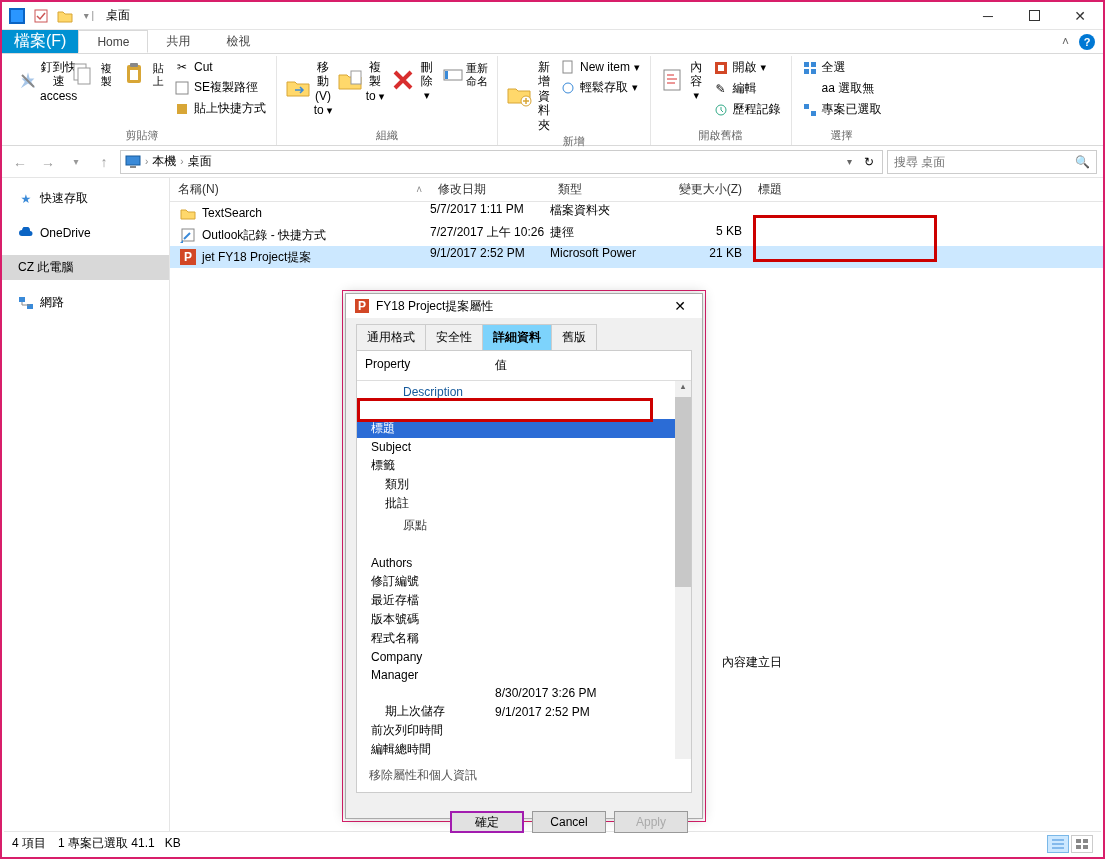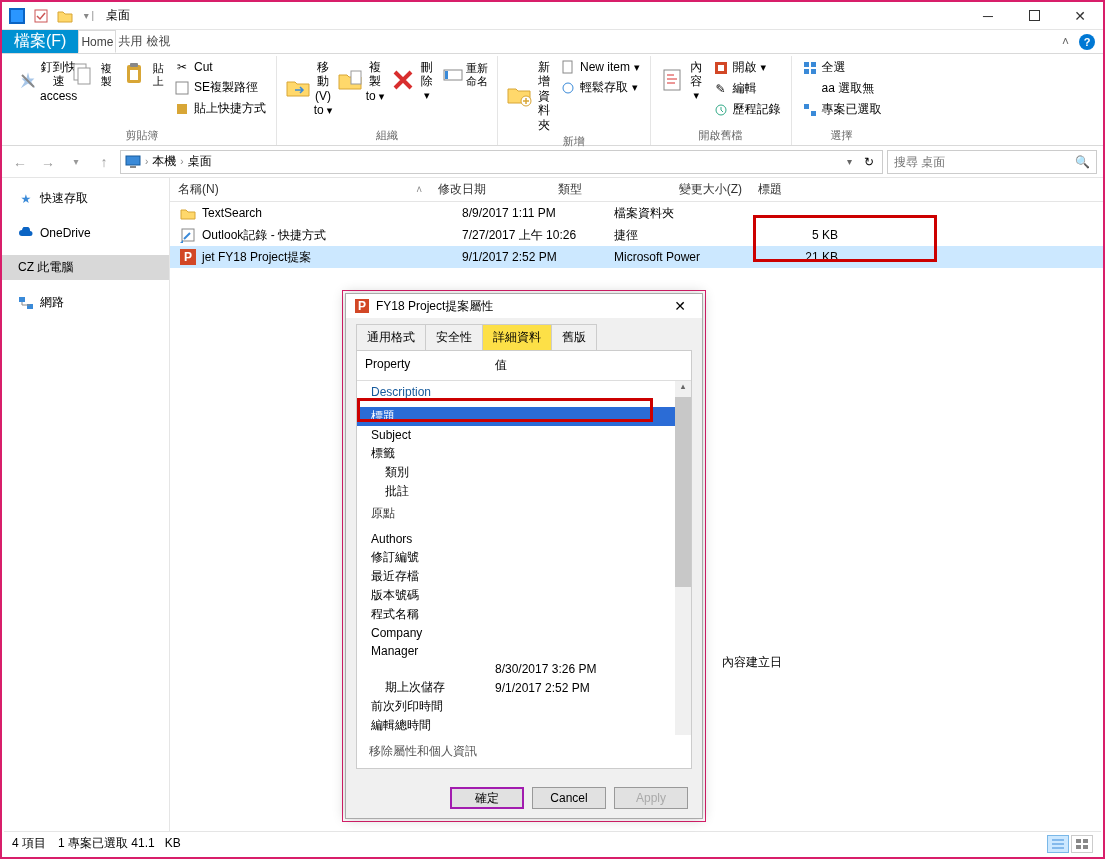--- a/index.html
+++ b/index.html
@@ -9,21 +9,21 @@
 .titlebar { height: 28px; background: #fff; display: flex; align-items: center; border-bottom: 1px solid #e5e5e5; }
 .tb-icons { display: flex; align-items: center; gap: 2px; padding-left: 4px; }
 .tb-icon { width: 22px; height: 22px; display: flex; align-items: center; justify-content: center; }
 .tb-title { padding-left: 6px; font-size: 12px; }
 .tb-ctrls { margin-left: auto; display: flex; }
 .tb-btn { width: 46px; height: 28px; display: flex; align-items: center; justify-content: center; font-size: 14px; color: #333; }
 
 
 .tabrow { height: 24px; display: flex; align-items: stretch; border-bottom: 1px solid #d9d9d9; background: #fff; }
 .filetab { background: #0091d2; color: #fff; padding: 0 12px; display: flex; align-items: center; font-size: 16px; }
-.rtab { padding: 4px 2px; display: flex; align-items: center; color: #444; }
+.rtab { padding: 4px 18px; display: flex; align-items: center; color: #444; }
 .rtab.active { border: 1px solid #d9d9d9; border-bottom: 1px solid #fff; background: #fff; }
 .tabrow-right { margin-left: auto; display: flex; align-items: center; padding-right: 8px; gap: 10px; }
 .help-icon { width: 16px; height: 16px; border-radius: 50%; background: #0078d4; color: #fff; display: flex; align-items: center; justify-content: center; font-size: 11px; font-weight: bold; }
 
 
 .ribbon { height: 92px; display: flex; border-bottom: 1px solid #d9d9d9; padding: 2px 6px 0 6px; background: #fff; }
 .rgroup { display: flex; flex-direction: column; border-right: 1px solid #e5e5e5; padding: 0 8px; }
 .rgroup-body { flex: 1; display: flex; align-items: flex-start; gap: 4px; }
 .rgroup-label { text-align: center; font-size: 11px; color: #666; padding: 2px 0; }
 .rbig { display: flex; flex-direction: row; align-items: center; width: 48px; padding-top: 2px; }
@@ -52,53 +52,53 @@
 
 .content { flex: 1; display: flex; flex-direction: column; position: relative; }
 .colhead { height: 24px; display: flex; align-items: center; border-bottom: 1px solid #e5e5e5; font-size: 12px; color: #333; }
 .colhead div { padding: 0 8px; }
 .c-name { width: 260px; display: flex; align-items: center; gap: 4px; }
 .c-date { width: 120px; }
 .c-type { width: 120px; }
 .c-size { width: 80px; text-align: right; }
 .c-title { width: 180px; }
 .rows { }
-.row { height: 22px; display: flex; align-items: center; font-size: 12px; gap: 32px; }
+.row { height: 22px; display: flex; font-size: 12px; }
 .row.sel { background: #cce8ff; color: #000; }
 .row .c-name { display: flex; align-items: center; gap: 6px; padding-left: 10px; }
 .row-icon { width: 16px; height: 16px; display: flex; align-items: center; justify-content: center; }
 .row .c-size { padding-right: 8px; }
 .callout-title { position: absolute; border: 3px solid #c00; }
 
 
 .statusbar { position: absolute; bottom: 2px; left: 2px; right: 2px; height: 24px; border-top: 1px solid #e5e5e5; display: flex; align-items: center; padding: 0 8px; font-size: 12px; gap: 12px; background: #fff; }
 .sb-right { margin-left: auto; display: flex; gap: 2px; }
 .sb-view { width: 22px; height: 18px; border: 1px solid #ccc; display: flex; align-items: center; justify-content: center; }
 .sb-view.active { background: #cce8ff; border-color: #7ab8e8; }
 
 
 .dialog { position: absolute; left: 343px; top: 291px; width: 358px; height: 526px; background: #f0f0f0; border: 1px solid #aaa; box-shadow: 0 0 12px rgba(0,0,0,.2); display: flex; flex-direction: column; }
 .dlg-outline { position: absolute; left: 340px; top: 288px; width: 364px; height: 532px; border: 1px solid #d81e6a; pointer-events: none; }
 .dlg-title { height: 28px; display: flex; align-items: center; padding: 0 8px; background: #fff; }
 .dlg-title-icon { width: 16px; height: 16px; margin-right: 6px; display: flex; align-items: center; justify-content: center; }
 .dlg-close { margin-left: auto; width: 28px; height: 24px; display: flex; align-items: center; justify-content: center; font-size: 14px; }
 .dlg-tabs { display: flex; padding: 6px 10px 0 10px; gap: 0; }
 .dlg-tab { padding: 4px 10px; border: 1px solid #ccc; border-bottom: none; background: #f0f0f0; font-size: 12px; margin-right: -1px; }
-.dlg-tab.active { background: #fde047; position: relative; z-index: 2; }
+.dlg-tab.active { background: #7dd3fc; position: relative; z-index: 2; font-weight: bold; }
 .dlg-body { margin: 0 10px 10px 10px; border: 1px solid #ccc; background: #fff; flex: 1; display: flex; flex-direction: column; }
 .propgrid-head { display: flex; border-bottom: 1px solid #ddd; padding: 4px 0; }
 .propgrid-head div { font-size: 12px; padding: 2px 8px; }
 .pg-prop { width: 130px; }
 .pg-val { flex: 1; }
 .propgrid { flex: 1; overflow: auto; position: relative; }
 .pg-row { display: flex; align-items: center; min-height: 18px; }
 .pg-row .pg-prop { width: 130px; padding: 1px 0 1px 14px; font-size: 12px; }
 .pg-row .pg-prop.indent { padding-left: 28px; }
 .pg-row .pg-val { flex: 1; padding: 1px 8px; font-size: 12px; }
-.pg-section { color: #165a9c; padding: 4px 0 8px 14px; font-size: 12px; }
+.pg-section { color: #165a9c; padding: 4px 0 20px 14px; font-size: 12px; margin-left: 32px; }
 .pg-row.sel { background: #2b6cd6; color: #fff; }
 .pg-callout { position: absolute; border: 3px solid #c00; }
 .pg-scroll { position: absolute; right: 0; top: 0; bottom: 0; width: 16px; background: #f0f0f0; }
 .pg-thumb { background: #c8c8c8; }
 .dlg-remove { padding: 8px 12px; font-size: 12px; color: #555; }
 .dlg-btns { display: flex; justify-content: flex-end; gap: 8px; padding: 8px 14px 12px 14px; }
 .dlg-btn { width: 74px; height: 22px; border: 1px solid #999; background: #e1e1e1; display: flex; align-items: center; justify-content: center; font-size: 12px; }
 .dlg-btn.primary { border: 2px solid #a21caf; background: #e1e1e1; }
 .dlg-btn.disabled { color: #aaa; }
 
@@ -424,21 +424,21 @@
     <div class="rows">
       <div class="row">
         <div class="c-name">
             <span class="row-icon">
               <svg width="16" height="13">
                 <path d="M1 3h5l2 2h7v7H1z" fill="#ffd86b" stroke="#d8a636"></path>
               </svg>
             </span>
             <span>TextSearch</span>
           </div>
-        <div class="c-date">8/9/2017 1:11 PM</div>
+        <div class="c-date">5/7/2017 1:11 PM</div>
         <div class="c-type">檔案資料夾</div>
         <div class="c-size"></div>
         <div class="c-title"></div>
       </div>
       <div class="row">
         <div class="c-name">
             <span class="row-icon">
               <svg width="16" height="16">
                 <rect x="2" y="2" width="12" height="12" fill="#fff" stroke="#888"></rect>
                 <path d="M4 12 L10 6" stroke="#3a8ad8" stroke-width="2"></path>

